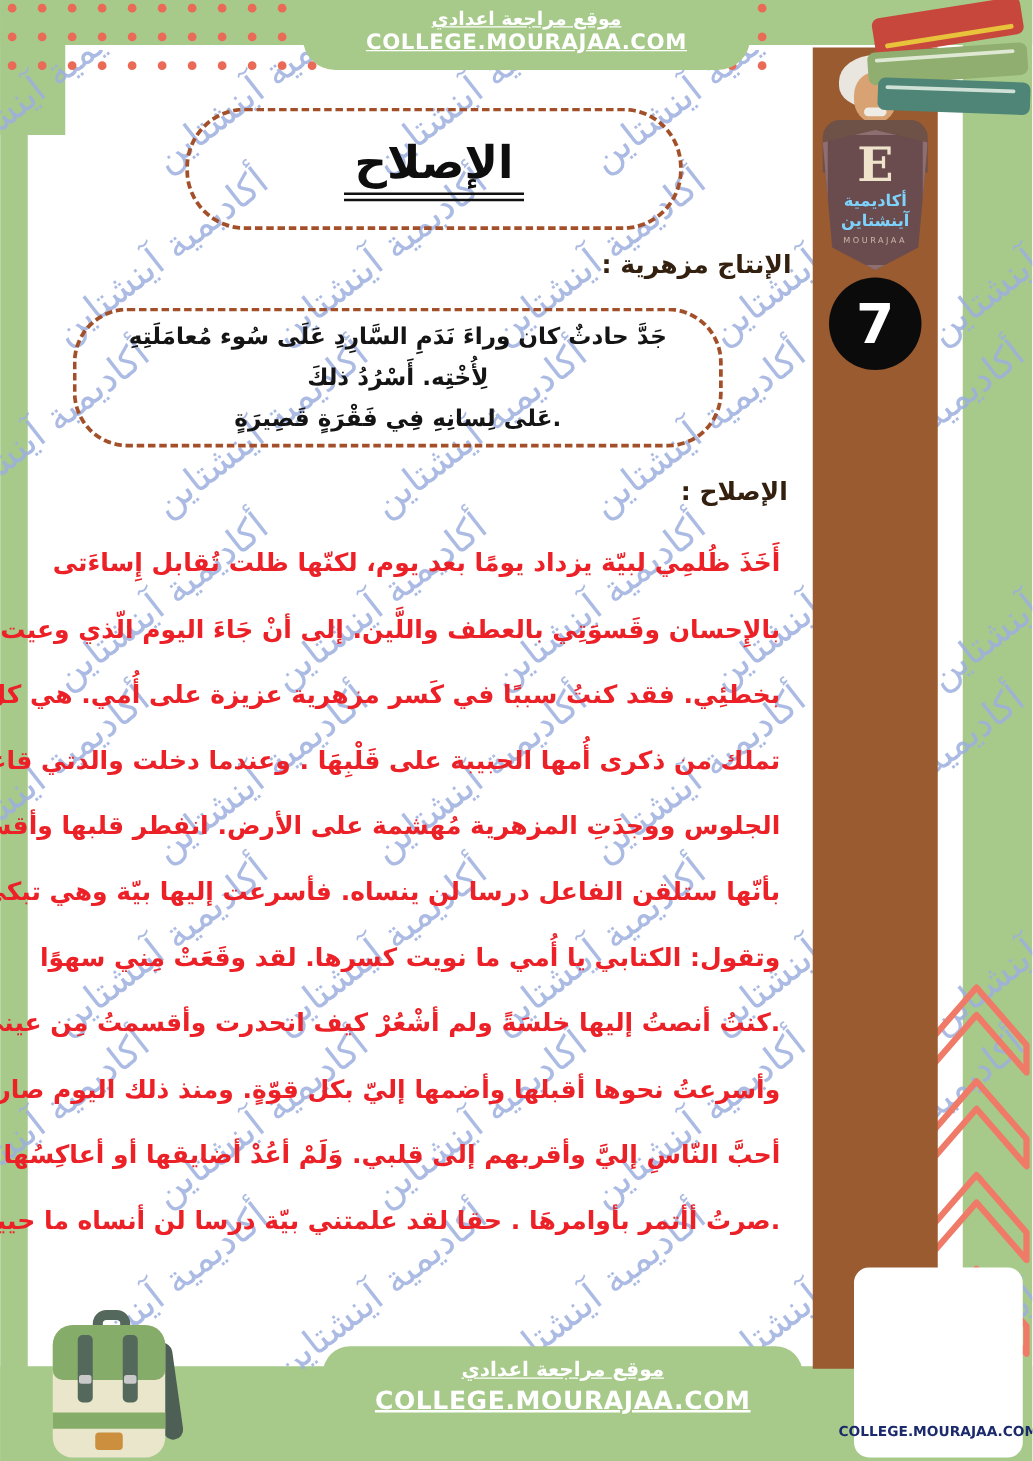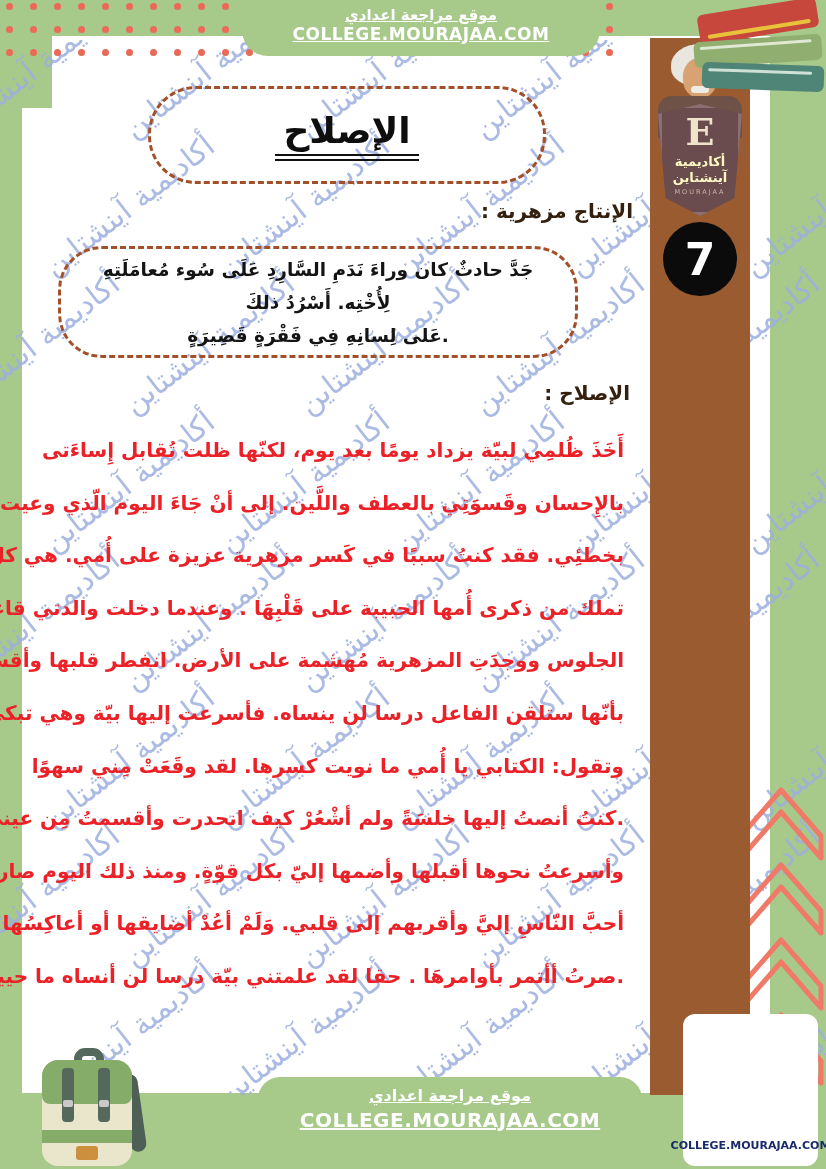--- a/index.html
+++ b/index.html
@@ -48,21 +48,21 @@
   .sidebar{position:absolute;left:650px;top:38px;width:100px;height:1057px;background:#9a5b31;z-index:3;}
   .einstein{position:absolute;left:0;top:0;width:100px;height:190px;}
   .e-hair{position:absolute;left:21px;top:6px;width:58px;height:42px;background:#e9e5df;border-radius:50% 50% 42% 42%;}
   .e-face{position:absolute;left:33px;top:20px;width:34px;height:40px;background:#d8a273;border-radius:46%;}
   .e-mus{position:absolute;left:41px;top:48px;width:18px;height:7px;background:#efece6;border-radius:4px;}
   .e-body{position:absolute;left:8px;top:58px;width:84px;height:42px;background:#6e5147;border-radius:14px 14px 0 0;}
   .shield{position:absolute;left:8px;top:66px;width:84px;height:112px;background:#6a4c4e;
     clip-path:polygon(50% 100%,91% 84%,100% 9%,50% 0%,0% 9%,9% 84%);
     display:flex;flex-direction:column;align-items:center;box-shadow:inset 0 0 0 4px #8d6f71;}
   .shield .e-letter{font-family:"DejaVu Serif",serif;font-size:38px;line-height:44px;font-weight:bold;color:#efe3cc;margin-top:6px;}
-  .shield .s-ar{font-size:13px;font-weight:bold;color:#fef9c3;line-height:16px;}
+  .shield .s-ar{font-size:13px;font-weight:bold;color:#7dd3fc;line-height:16px;}
   .shield .s-en{font-size:6.5px;letter-spacing:2px;color:#c9b8a9;margin-top:2px;}
   .num-circle{position:absolute;left:13px;top:184px;width:74px;height:74px;border-radius:50%;background:#0b0b0b;
     display:flex;align-items:center;justify-content:center;color:#fff;font-size:44px;font-weight:bold;}
 
   
   .books{position:absolute;left:688px;top:0;width:138px;height:102px;z-index:3;}
   .book{position:absolute;border-radius:6px;}
   .book1{left:10px;top:6px;width:120px;height:30px;background:#c8473c;transform:rotate(-9deg);}
   .book1 b{position:absolute;left:8px;bottom:5px;width:104px;height:4px;background:#e9c23c;border-radius:2px;}
   .book2{left:6px;top:38px;width:128px;height:26px;background:#8fae6f;transform:rotate(-4deg);}

